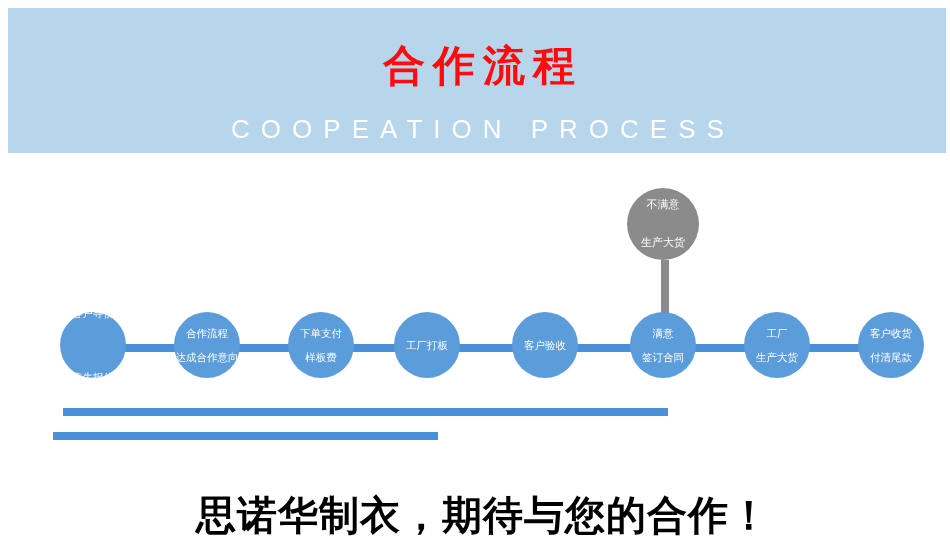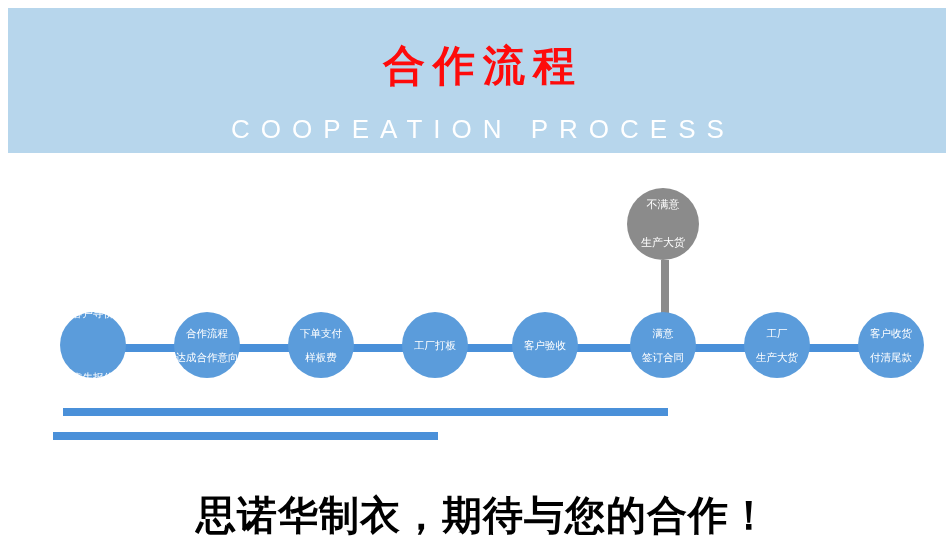--- a/index.html
+++ b/index.html
@@ -143,21 +143,21 @@
           <div>睿牛报价</div>
         </div>
         <div class="step-circle" style="left: 166px;">
           <div>合作流程</div>
           <div>达成合作意向</div>
         </div>
         <div class="step-circle" style="left: 280px;">
           <div>下单支付</div>
           <div>样板费</div>
         </div>
-        <div class="step-circle" style="left: 394px;">
+        <div class="step-circle" style="left: 386px;">
           <div>工厂打板</div>
         </div>
         <div class="step-circle" style="left: 504px;">
           <div>客户验收</div>
         </div>
         <div class="step-circle" style="left: 622px;">
           <div>满意</div>
           <div>签订合同</div>
         </div>
         <div class="step-circle" style="left: 850px;">

